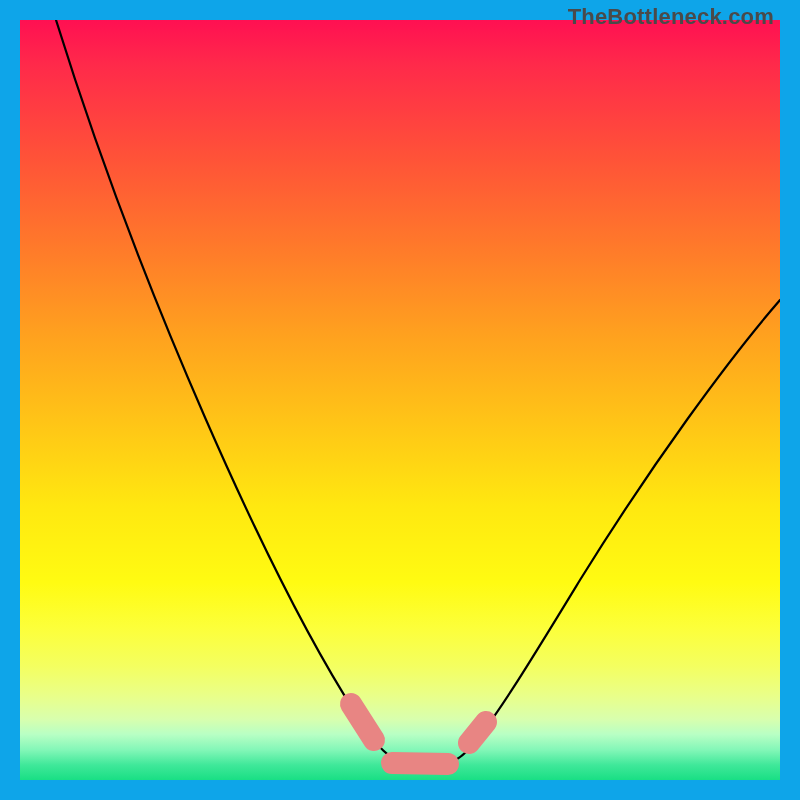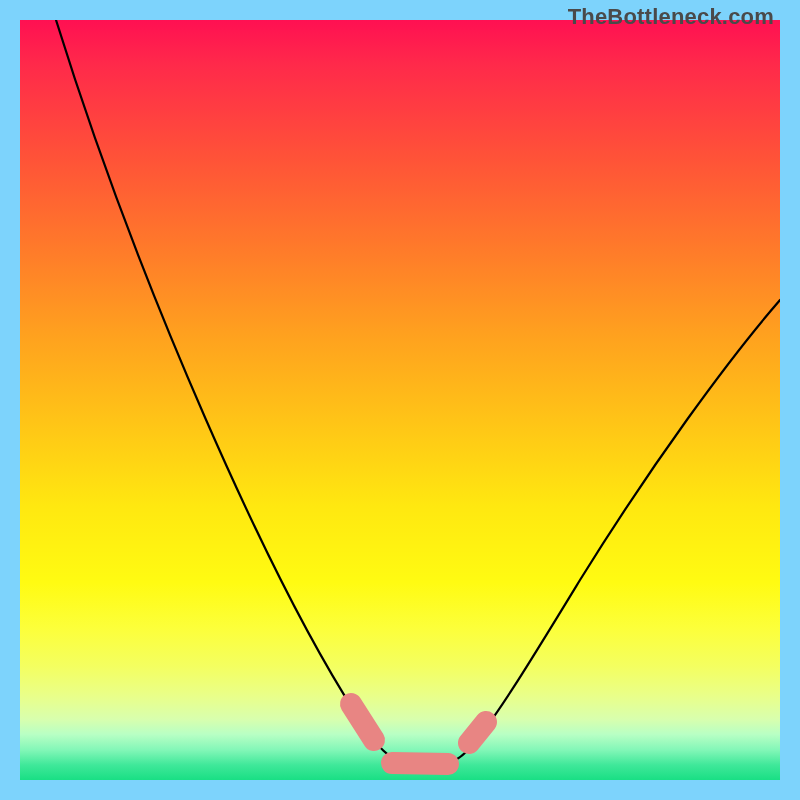--- a/index.html
+++ b/index.html
@@ -10,21 +10,21 @@
     overflow: hidden;
     background: #000;
     font-family: Arial, Helvetica, sans-serif;
   }
   .frame {
     position: absolute;
     left: 0;
     top: 0;
     width: 800px;
     height: 800px;
-    background: #7dd3fc;
+    background: #0ea5e9;
   }
   .plot {
     position: absolute;
     left: 20px;
     top: 20px;
     width: 760px;
     height: 760px;
     
     background: linear-gradient(
       to bottom,

